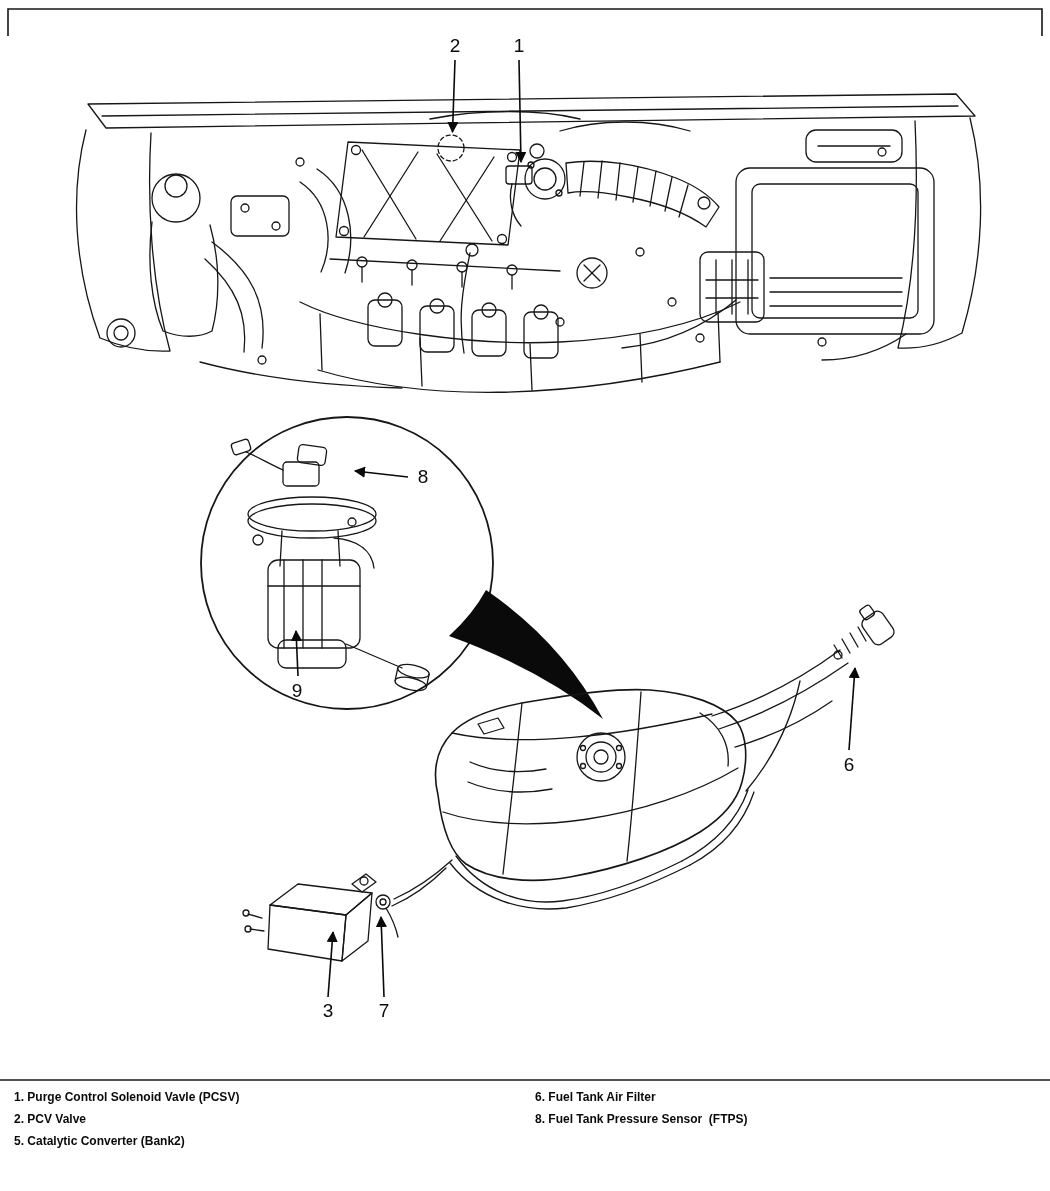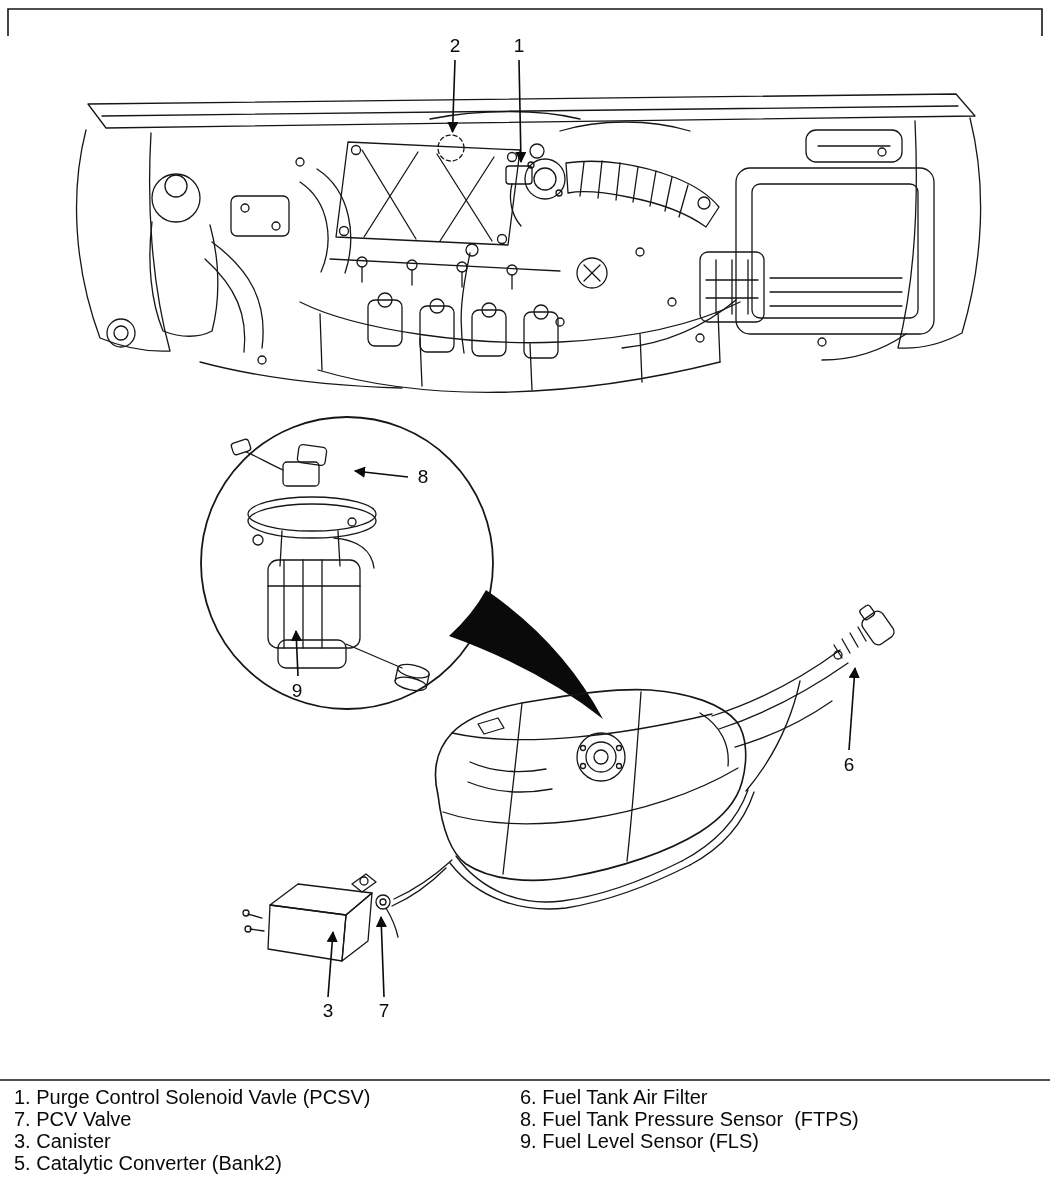--- a/index.html
+++ b/index.html
@@ -18,26 +18,27 @@
     position: absolute;
     transform: translateX(-50%);
     font-size: 19px;
     line-height: 1;
     color: #0a0a0a;
     user-select: none;
   }
   .legend { position: absolute; top: 1086px; left: 0; width: 1050px; }
   .legend .col { position: absolute; top: 0; }
   .legend .col.left { left: 14px; }
-  .legend .col.right { left: 520px; }
+  .legend .col.right { left: 535px; }
   .legend .row {
-    font-size: 20px;
+    font-size: 12px;
     line-height: 22px;
     white-space: pre;
     color: #0a0a0a;
+    font-weight: bold;
   }
 </style>
 </head>
 <body>
 
 <div class="page">
 
   <svg class="art" width="1050" height="1191" viewBox="0 0 1050 1191" xmlns="http://www.w3.org/2000/svg">
     <defs>
       <marker id="arrowhead" viewBox="0 0 10 10" refX="9" refY="5" markerWidth="7" markerHeight="7" orient="auto-start-reverse">
@@ -249,24 +250,22 @@
   <div class="callout" style="left:519px; top:36px">1</div>
   <div class="callout" style="left:423px; top:467px">8</div>
   <div class="callout" style="left:297px; top:681px">9</div>
   <div class="callout" style="left:849px; top:755px">6</div>
   <div class="callout" style="left:328px; top:1001px">3</div>
   <div class="callout" style="left:384px; top:1001px">7</div>
 
   <div class="legend">
     <div class="col left">
       <div class="row">1. Purge Control Solenoid Vavle (PCSV)</div>
-      <div class="row">7. PCV Valve</div>
-      <div class="row">3. Canister</div>
+      <div class="row">2. PCV Valve</div>
       <div class="row">5. Catalytic Converter (Bank2)</div>
     </div>
     <div class="col right">
       <div class="row">6. Fuel Tank Air Filter</div>
       <div class="row">8. Fuel Tank Pressure Sensor  (FTPS)</div>
-      <div class="row">9. Fuel Level Sensor (FLS)</div>
     </div>
   </div>
 
 </div>
 
 </body></html>

